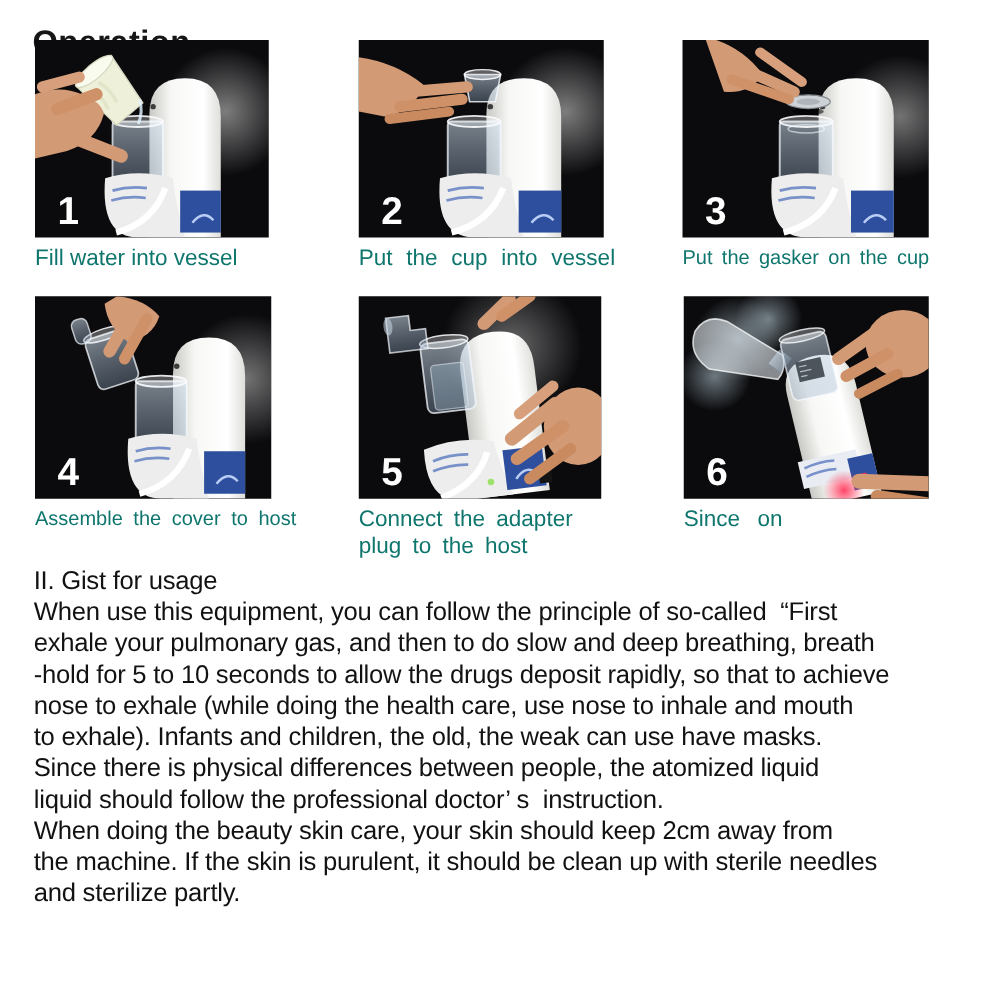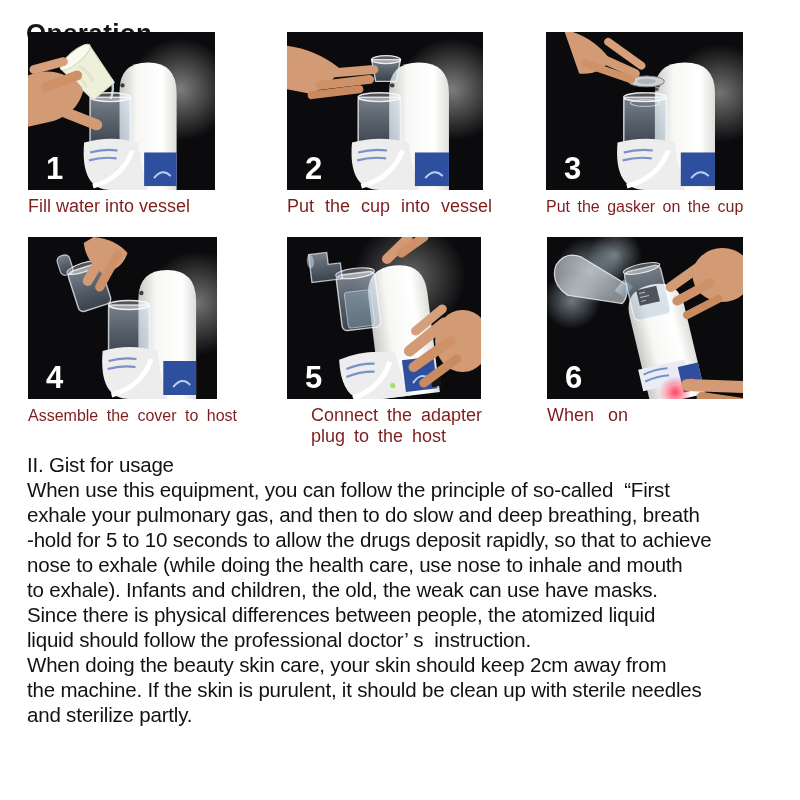--- a/index.html
+++ b/index.html
@@ -7,27 +7,27 @@
         font-family:"Liberation Sans", sans-serif;color:#111;}
   .title{position:absolute;left:26px;top:1px;font-size:26px;font-weight:800;
          letter-spacing:.4px;color:#161616;}
   figure.step{position:absolute;margin:0;}
   .photo{position:relative;background:#0b0b0d;width:100%;overflow:hidden;}
   .ph-r1{height:158px;}
   .ph-r2{height:162px;}
   .photo svg{display:block;width:100%;height:100%;}
   .num{position:absolute;left:18px;bottom:6px;color:#ffffff;font-weight:700;
        font-size:31px;line-height:1;}
-  .caption{margin:6px 0 0 0;font-size:18px;line-height:21px;color:#7f1d1d;white-space:nowrap;}
+  .caption{margin:6px 0 0 0;font-size:18px;line-height:21px;color:#0f766e;white-space:nowrap;}
   .sz17{font-size:16px;}
   .ws3{word-spacing:3px;}
   .ws4{word-spacing:4px;}
   .ws6{word-spacing:6px;}
   .ws9{word-spacing:9px;}
-  .wrap{white-space:normal;width:178px;margin-left:24px;}
+  .wrap{white-space:normal;width:178px;}
   #step1{left:28px;top:32px;width:187px;}
   #step2{left:287px;top:32px;width:196px;}
   #step3{left:546px;top:32px;width:197px;}
   #step4{left:28px;top:237px;width:189px;}
   #step5{left:287px;top:237px;width:194px;}
   #step6{left:547px;top:237px;width:196px;}
   .usage{position:absolute;left:27px;top:452px;width:770px;font-size:20.5px;
          line-height:25px;letter-spacing:-0.2px;color:#121212;}
   .usage div{white-space:pre;}
 </style>
@@ -257,21 +257,21 @@
           <line x1="158" y1="46" x2="126" y2="64" stroke="#cf9168" stroke-width="9" stroke-linecap="round"></line>
           <line x1="166" y1="62" x2="136" y2="78" stroke="#c98a60" stroke-width="8" stroke-linecap="round"></line>
         </g>
         <g>
           <line x1="190" y1="150" x2="136" y2="148" stroke="#d39a76" stroke-width="12" stroke-linecap="round"></line>
           <line x1="190" y1="166" x2="150" y2="160" stroke="#c98a60" stroke-width="10" stroke-linecap="round"></line>
         </g>
       </svg>
       <span class="num">6</span>
     </div>
-    <figcaption class="caption ws9">When on</figcaption>
+    <figcaption class="caption ws9">Since on</figcaption>
   </figure>
 
   <div class="usage">
     <div>II. Gist for usage</div>
     <div>When use this equipment, you can follow the principle of so-called  “First</div>
     <div>exhale your pulmonary gas, and then to do slow and deep breathing, breath</div>
     <div>-hold for 5 to 10 seconds to allow the drugs deposit rapidly, so that to achieve</div>
     <div>nose to exhale (while doing the health care, use nose to inhale and mouth</div>
     <div>to exhale). Infants and children, the old, the weak can use have masks.</div>
     <div>Since there is physical differences between people, the atomized liquid</div>

